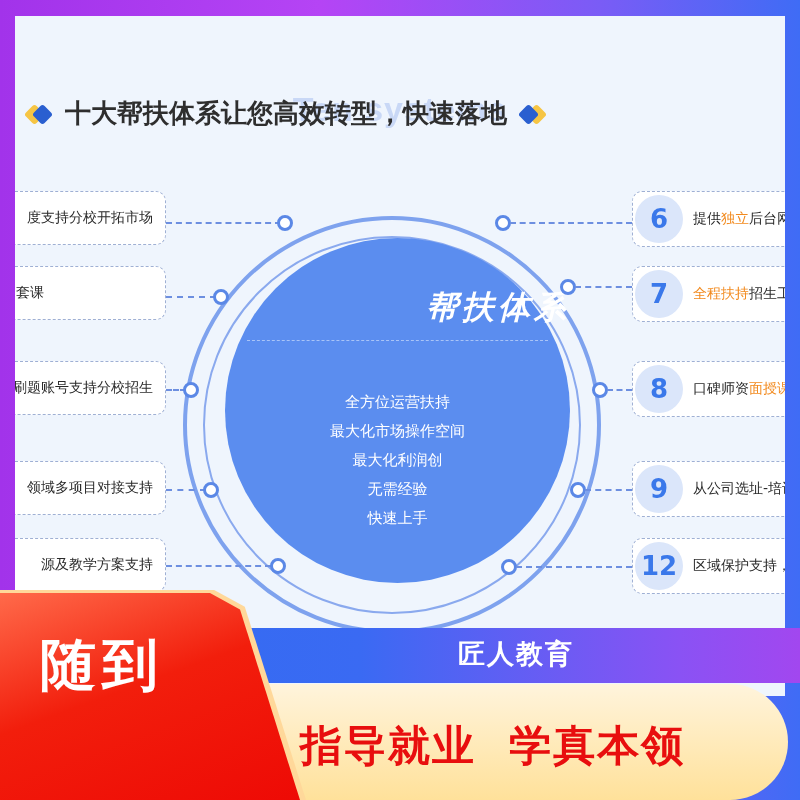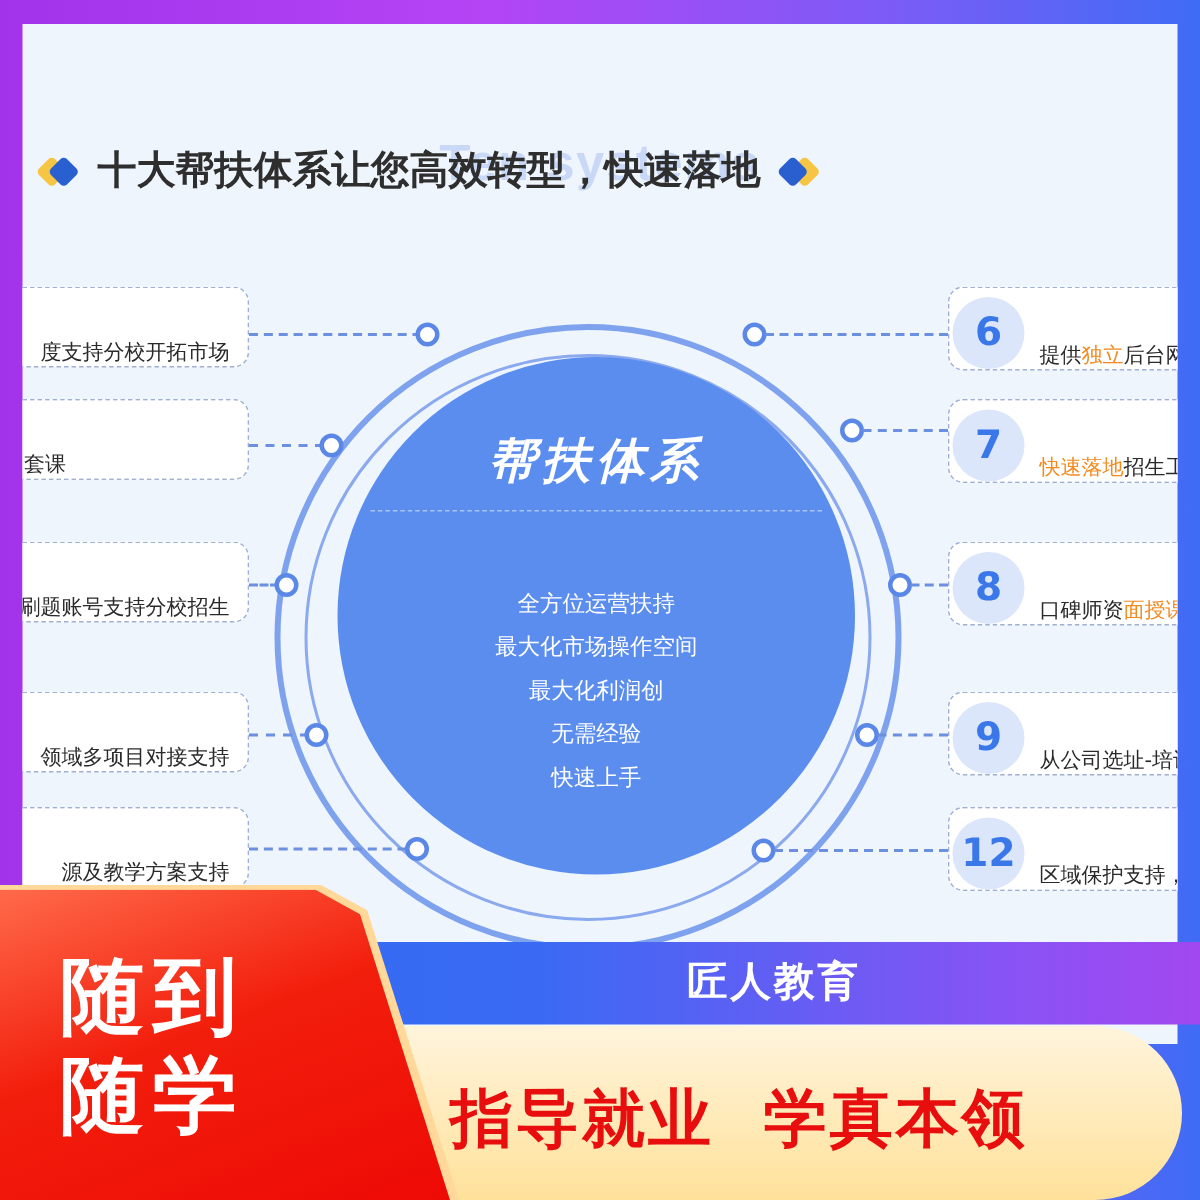--- a/index.html
+++ b/index.html
@@ -11,35 +11,35 @@
     color:#c9d8f6;letter-spacing:1px;font-family:"Liberation Sans",sans-serif;}
   .title{position:absolute;left:0;right:0;top:80px;text-align:left;font-size:26px;font-weight:bold;color:#2e2e2e;}
   .diamond{display:inline-block;position:relative;width:30px;height:22px;vertical-align:middle;margin:0 10px;}
   .diamond i{position:absolute;top:3px;width:15px;height:15px;transform:rotate(45deg);border-radius:3px;}
   .diamond .y{background:#f6c544;left:2px;}
   .diamond .b{background:#2a5fd0;left:10px;}
   .diamond.r .y{left:12px;}
   .diamond.r .b{left:4px;z-index:1;}
 
   .card{position:absolute;background:#fff;border:1px dashed #9fb0d4;border-radius:10px;height:54px;
-    display:flex;align-items:flex-end;font-size:14px;color:#2a2a2a;white-space:nowrap;overflow:hidden;}
+    display:flex;align-items:center;font-size:14px;color:#2a2a2a;white-space:nowrap;overflow:hidden;}
   .card.left{left:-10px;width:161px;justify-content:flex-end;padding-right:12px;box-sizing:border-box;}
   .card.right{left:617px;width:170px;}
   .num{width:48px;height:48px;border-radius:50%;background:#dbe6fa;color:#3a78ea;font-weight:bold;
     font-size:26px;display:flex;align-items:center;justify-content:center;margin:0 10px 0 2px;flex:none;}
   .hl{color:#f28a1e;}
   .line{position:absolute;border-top:2px dashed #6d8fe0;height:0;}
   .dot{position:absolute;width:10px;height:10px;border:3px solid #5b88e6;background:#fff;border-radius:50%;}
 
   .ring1{position:absolute;left:168px;top:200px;width:418px;height:418px;border-radius:50%;
     border:4px solid #7ea2ee;box-sizing:border-box;}
   .ring2{position:absolute;left:188px;top:220px;width:378px;height:378px;border-radius:50%;
     border:2px solid #8aa9ee;box-sizing:border-box;}
   .circle{position:absolute;left:210px;top:222px;width:345px;height:345px;border-radius:50%;background:#5b8def;}
-  .ctitle{position:absolute;left:0;right:0;top:48px;text-align:center;color:#fff;font-size:32px;font-weight:bold;font-style:italic;letter-spacing:4px;}
+  .ctitle{position:absolute;left:0;right:0;top:48px;text-align:right;color:#fff;font-size:32px;font-weight:bold;font-style:italic;letter-spacing:4px;}
   .csep{position:absolute;left:22px;right:22px;top:102px;border-top:1px dashed #a9c4f7;}
   .clist{position:absolute;left:0;right:0;top:118px;text-align:center;color:#fff;font-size:15px;line-height:29px;margin-top:32px;}
 
   .strip{position:absolute;left:0;top:628px;width:800px;height:55px;
     background:linear-gradient(90deg,#2f6cf0 0%,#3a6af3 45%,#8a52f4 85%,#a247ef 100%);}
   .brand{position:absolute;left:458px;top:636px;color:#fff;font-size:27px;font-weight:bold;letter-spacing:2px;}
   .yellow{position:absolute;left:150px;top:684px;width:638px;height:116px;border-radius:0 60px 60px 0;
     background:linear-gradient(180deg,#fff4dc 0%,#ffe19a 100%);}
   .slogan{position:absolute;left:300px;top:718px;color:#e80e0e;font-size:42px;font-weight:bold;letter-spacing:2px;white-space:nowrap;}
   .red{position:absolute;left:0;top:593px;width:300px;height:207px;
@@ -109,21 +109,21 @@
     <span>提供</span>
       <span class="hl">独立</span>
       <span>后台网</span>
   </div>
 
   <div class="dot" style="left:545px;top:263px"></div>
   <div class="line" style="left:560px;top:270px;width:57px"></div>
   <div class="card right" style="top:250px">
     <div class="num">7</div>
     <span></span>
-      <span class="hl">快速落地</span>
+      <span class="hl">全程扶持</span>
       <span>招生工</span>
   </div>
 
   <div class="dot" style="left:577px;top:366px"></div>
   <div class="line" style="left:592px;top:373px;width:25px"></div>
   <div class="card right" style="top:345px">
     <div class="num">8</div>
     <span>口碑师资</span>
       <span class="hl">面授课</span>
   </div>
@@ -144,14 +144,13 @@
 </div>
 
 <div class="strip"></div>
 <div class="brand">匠人教育</div>
 <div class="yellow"></div>
 <div class="slogan" style="white-space:pre">指导就业  学真本领</div>
 <div class="redborder"></div>
 <div class="red"></div>
 <div class="redtext">
   <div>随到</div>
-  <div>随学</div>
 </div>
 
 </body></html>

